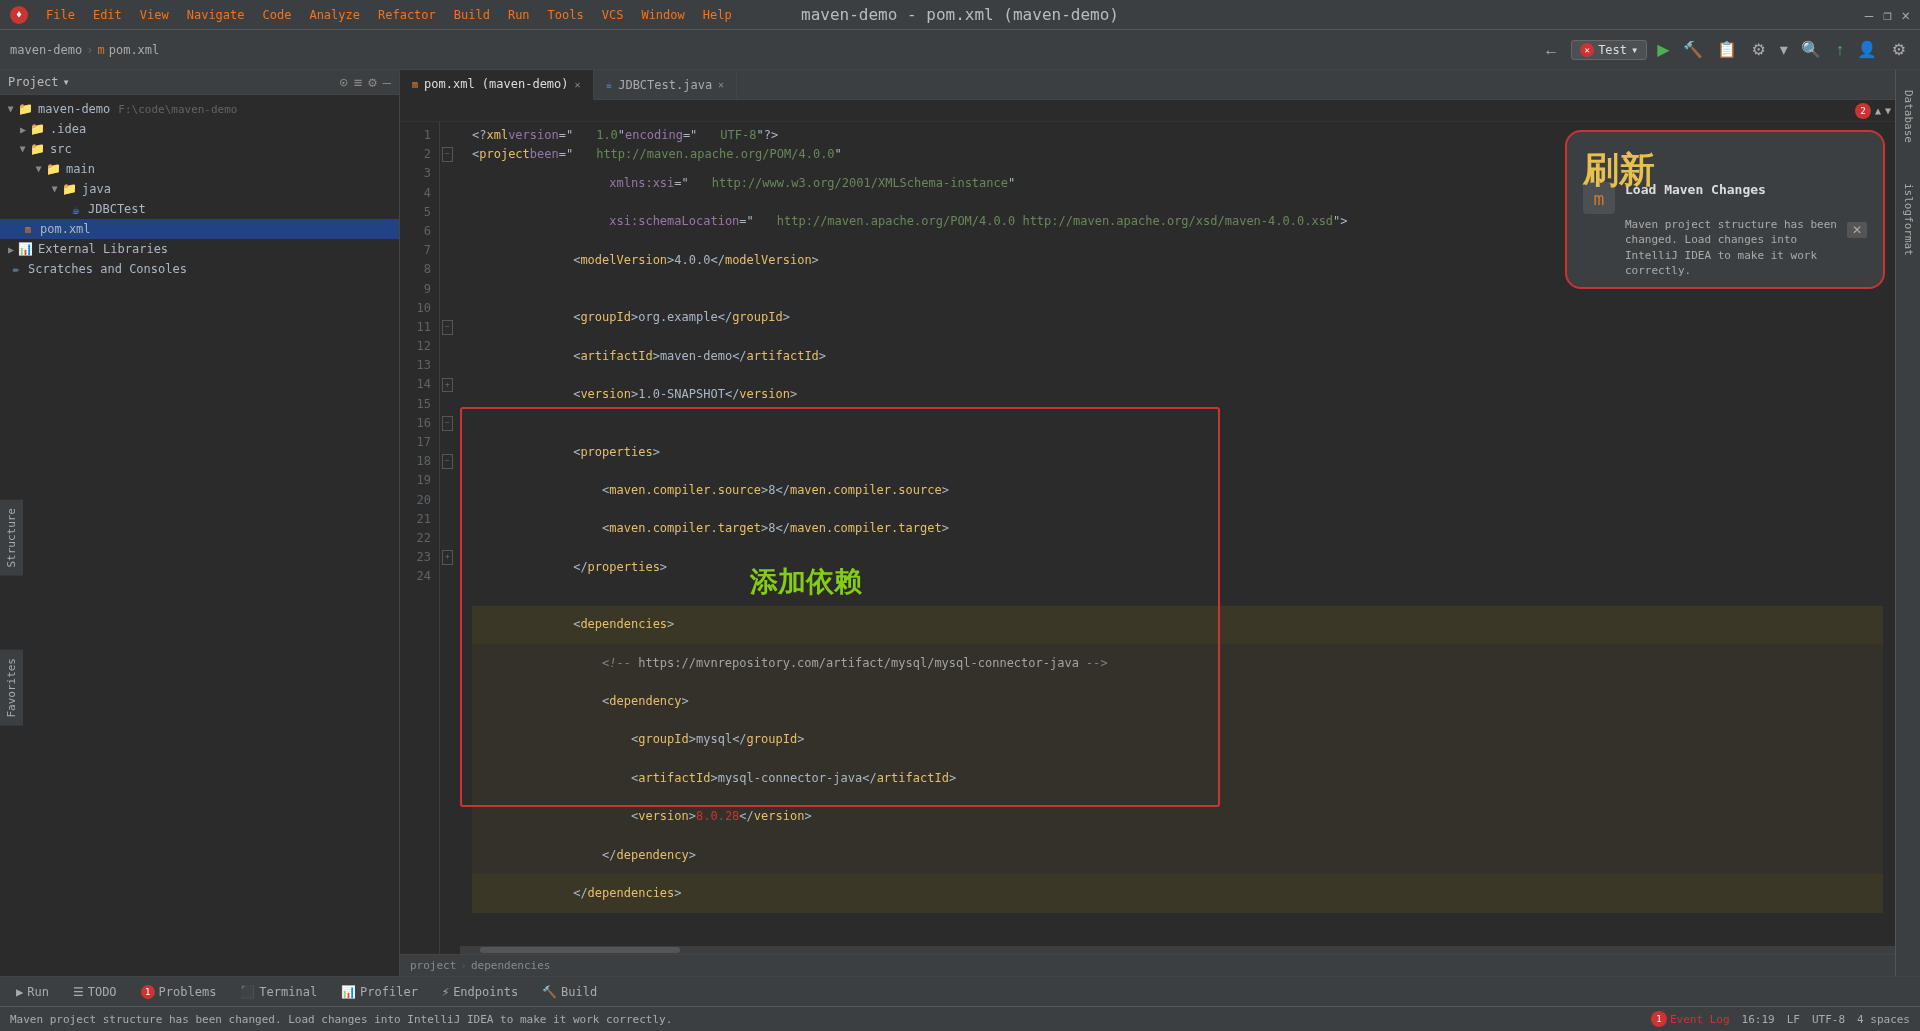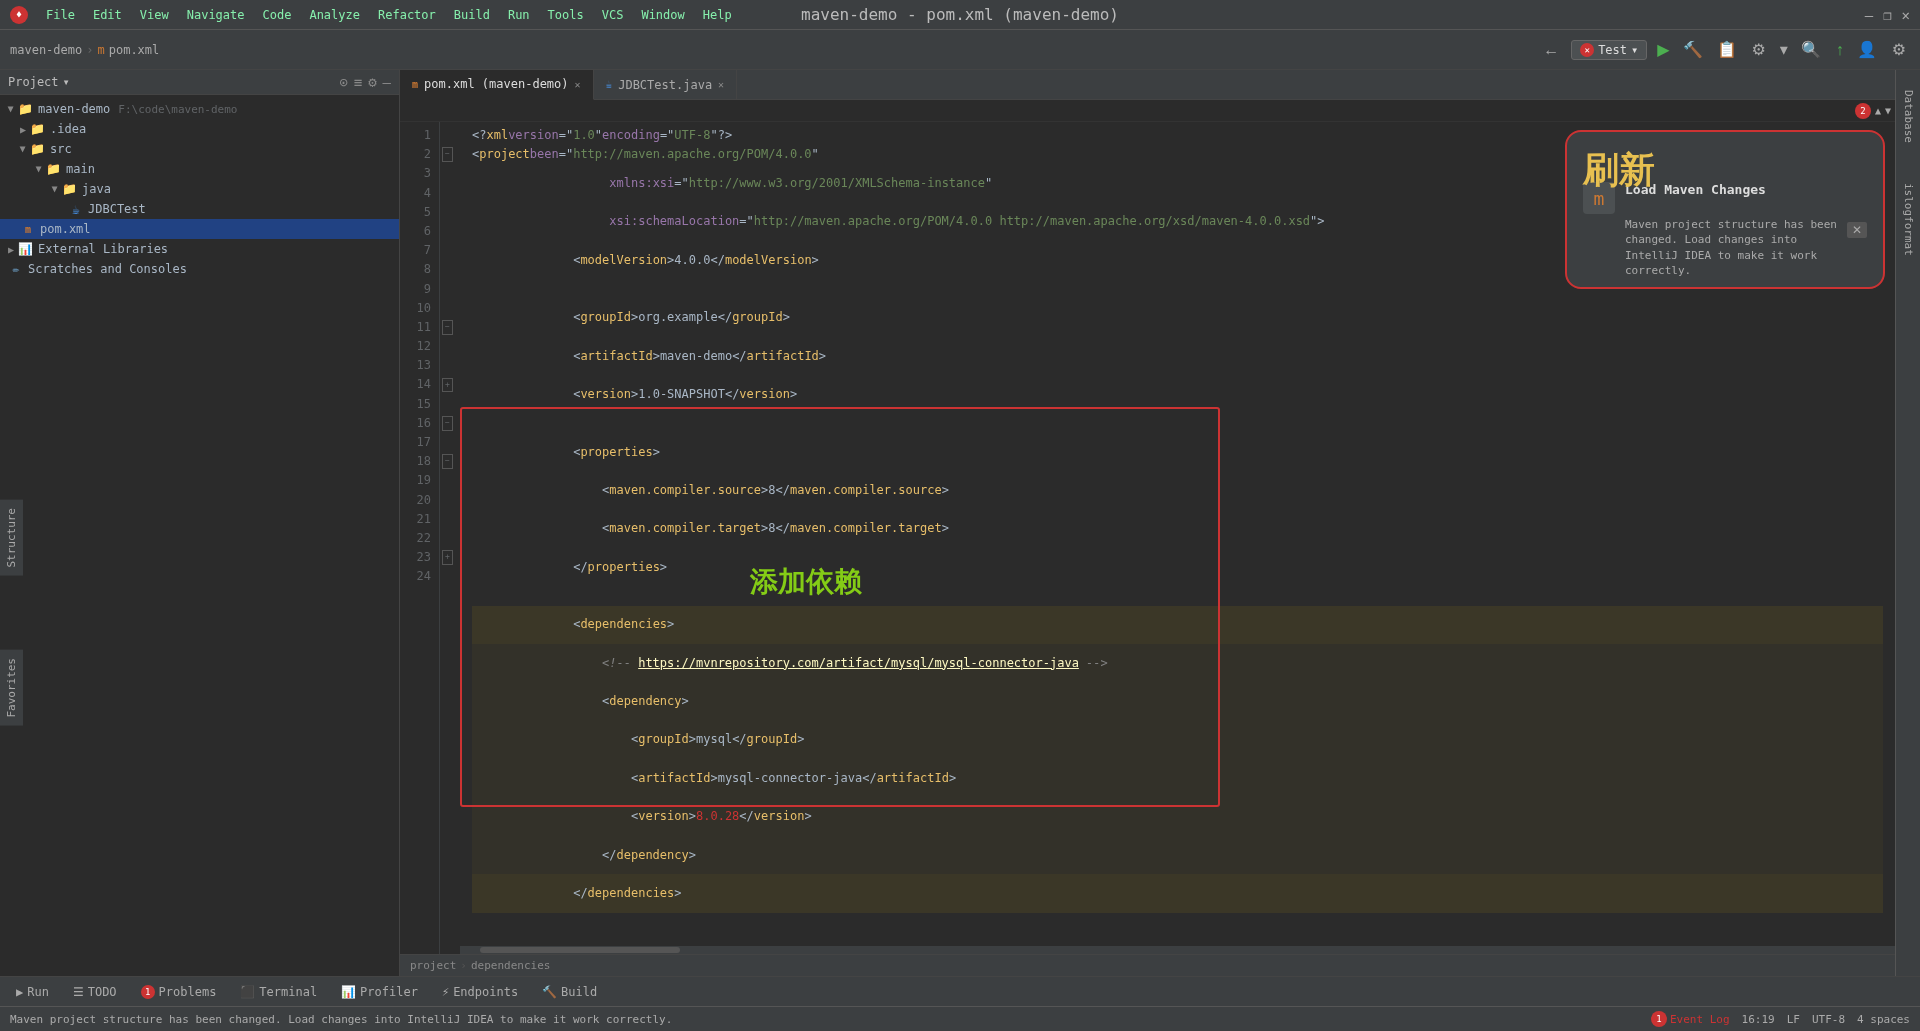--- a/index.html
+++ b/index.html
@@ -35,21 +35,21 @@
       display: flex; align-items: center; justify-content: center;
       color: white; font-size: 10px; font-weight: bold;
     }
     .title-bar-menus {
       display: flex; gap: 2px;
     }
     .title-bar-menus span {
       padding: 2px 8px;
       cursor: pointer;
       font-size: 12px;
-      color: #86efac;
+      color: #f97316;
     }
     .title-bar-title {
       color: #bbb;
       font-size: 16px;
       position: absolute;
       left: 50%;
       transform: translateX(-50%);
     }
     .title-bar-controls {
       display: flex; gap: 10px; align-items: center;
@@ -238,23 +238,23 @@
       line-height: 1.6;
       overflow: auto;
       position: relative;
       background: #2b2b2b;
     }
     .code-line { white-space: pre; display: flex; align-items: center; position: relative; }
 
     
     .c-tag { color: #e8bf6a; }
     .c-attr { color: #9876aa; }
-    .c-val { color: #6a8759; }
+    .c-val { color: #6a8759; margin-left: 23px; }
     .c-comment { color: #808080; font-style: italic; }
-    .c-link { color: #fef9c3; text-decoration: underline; }
+    .c-link { color: #a3a3a3; }
     .c-red { color: #cc3333; }
     .c-punct { color: #a9b7c6; }
 
     
     .notification-popup {
       position: absolute;
       right: 10px;
       top: 60px;
       background: #3c3f41;
       border: 2px solid #cc3333;

